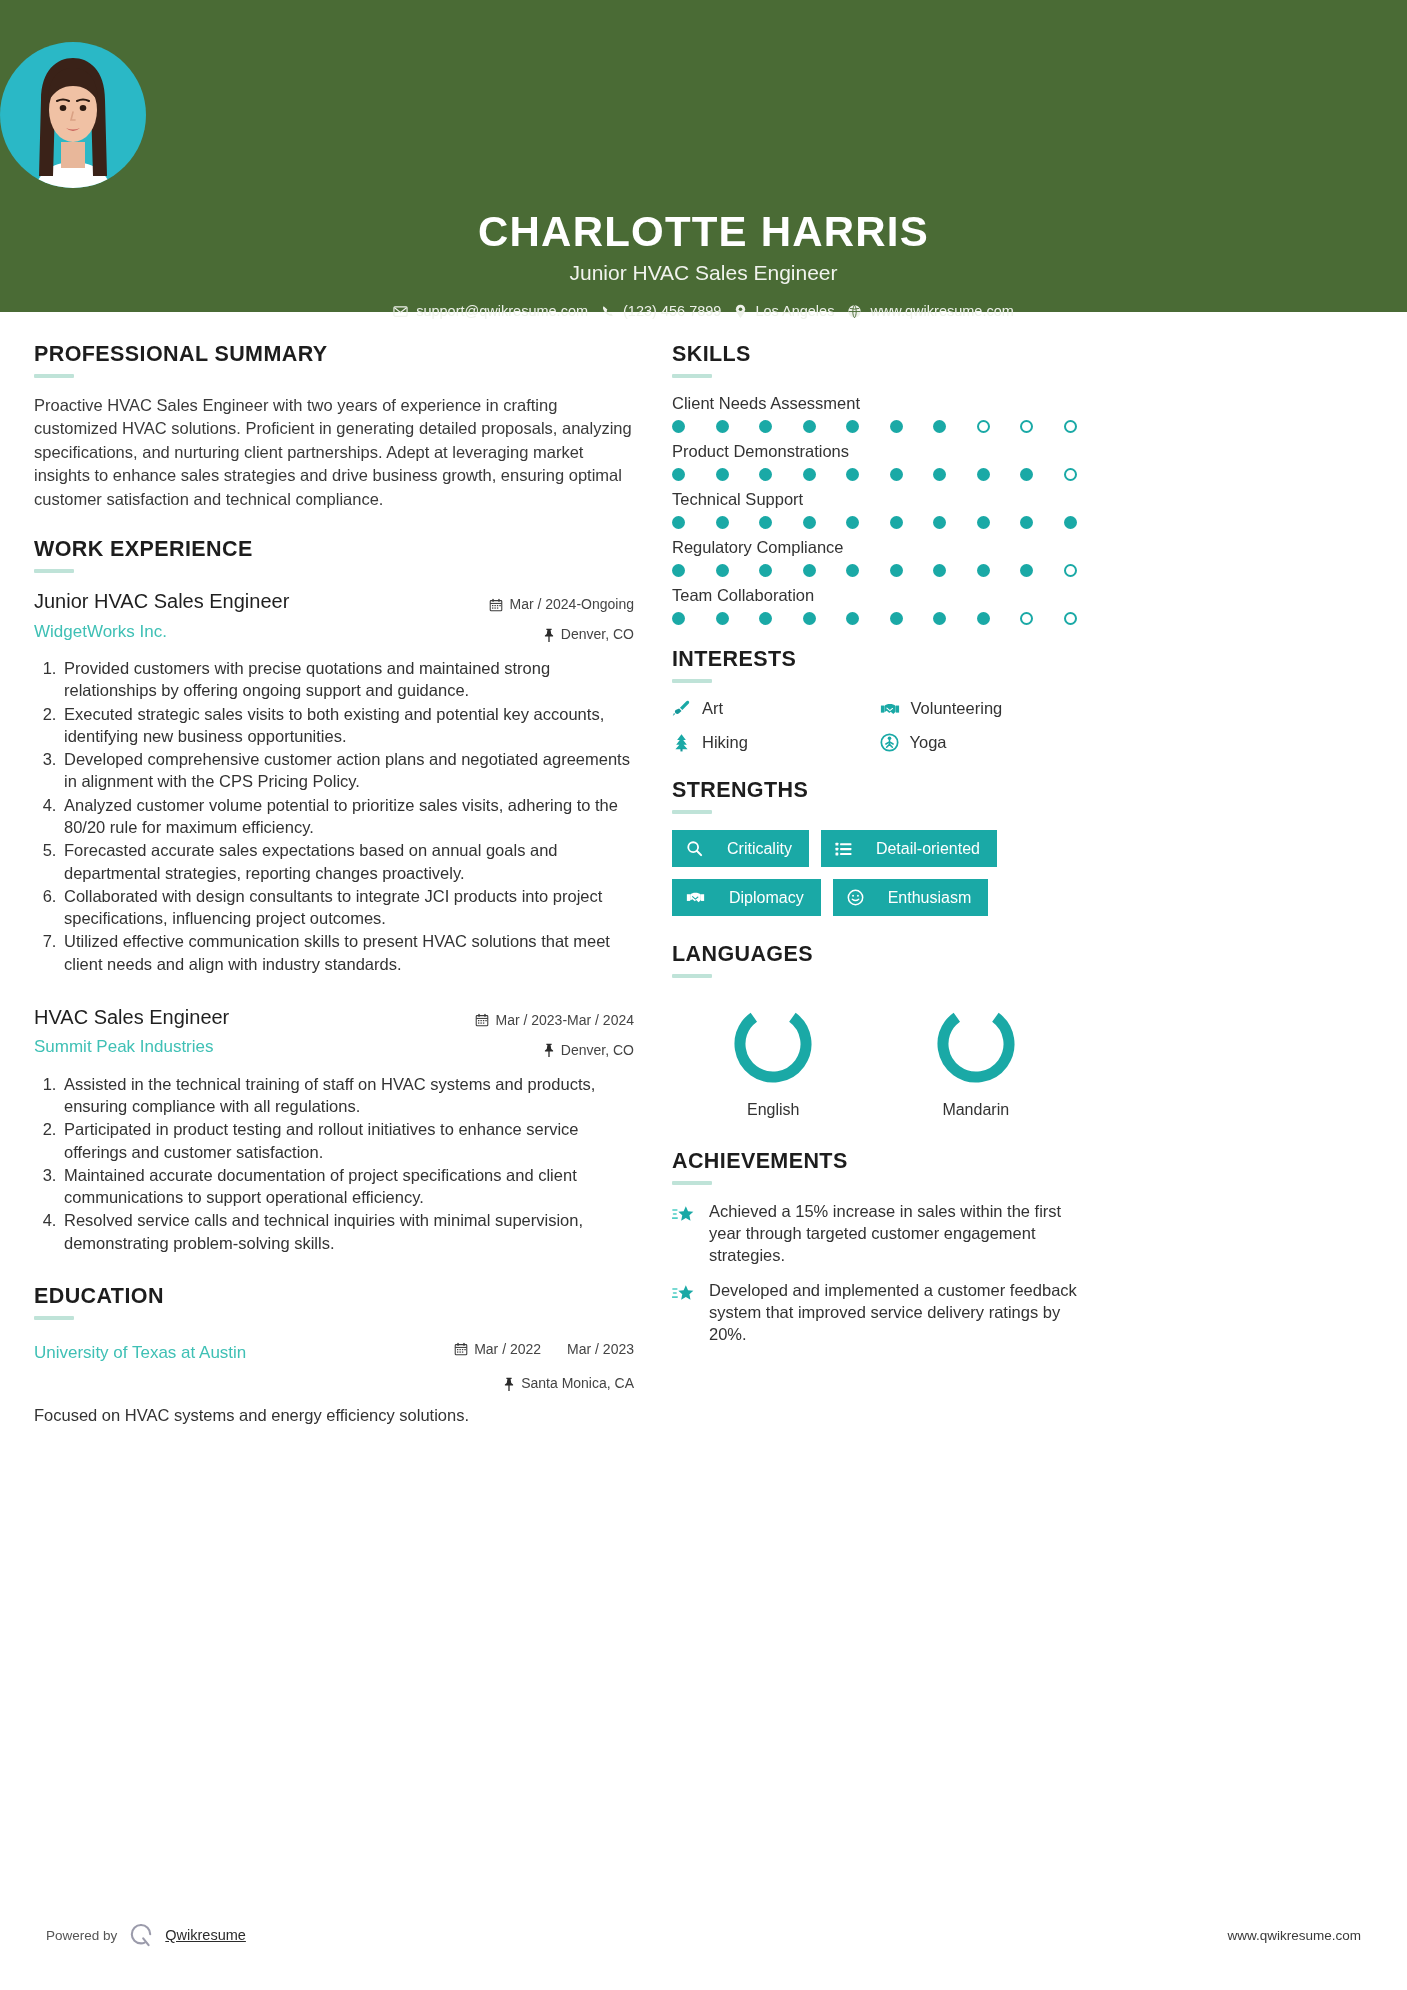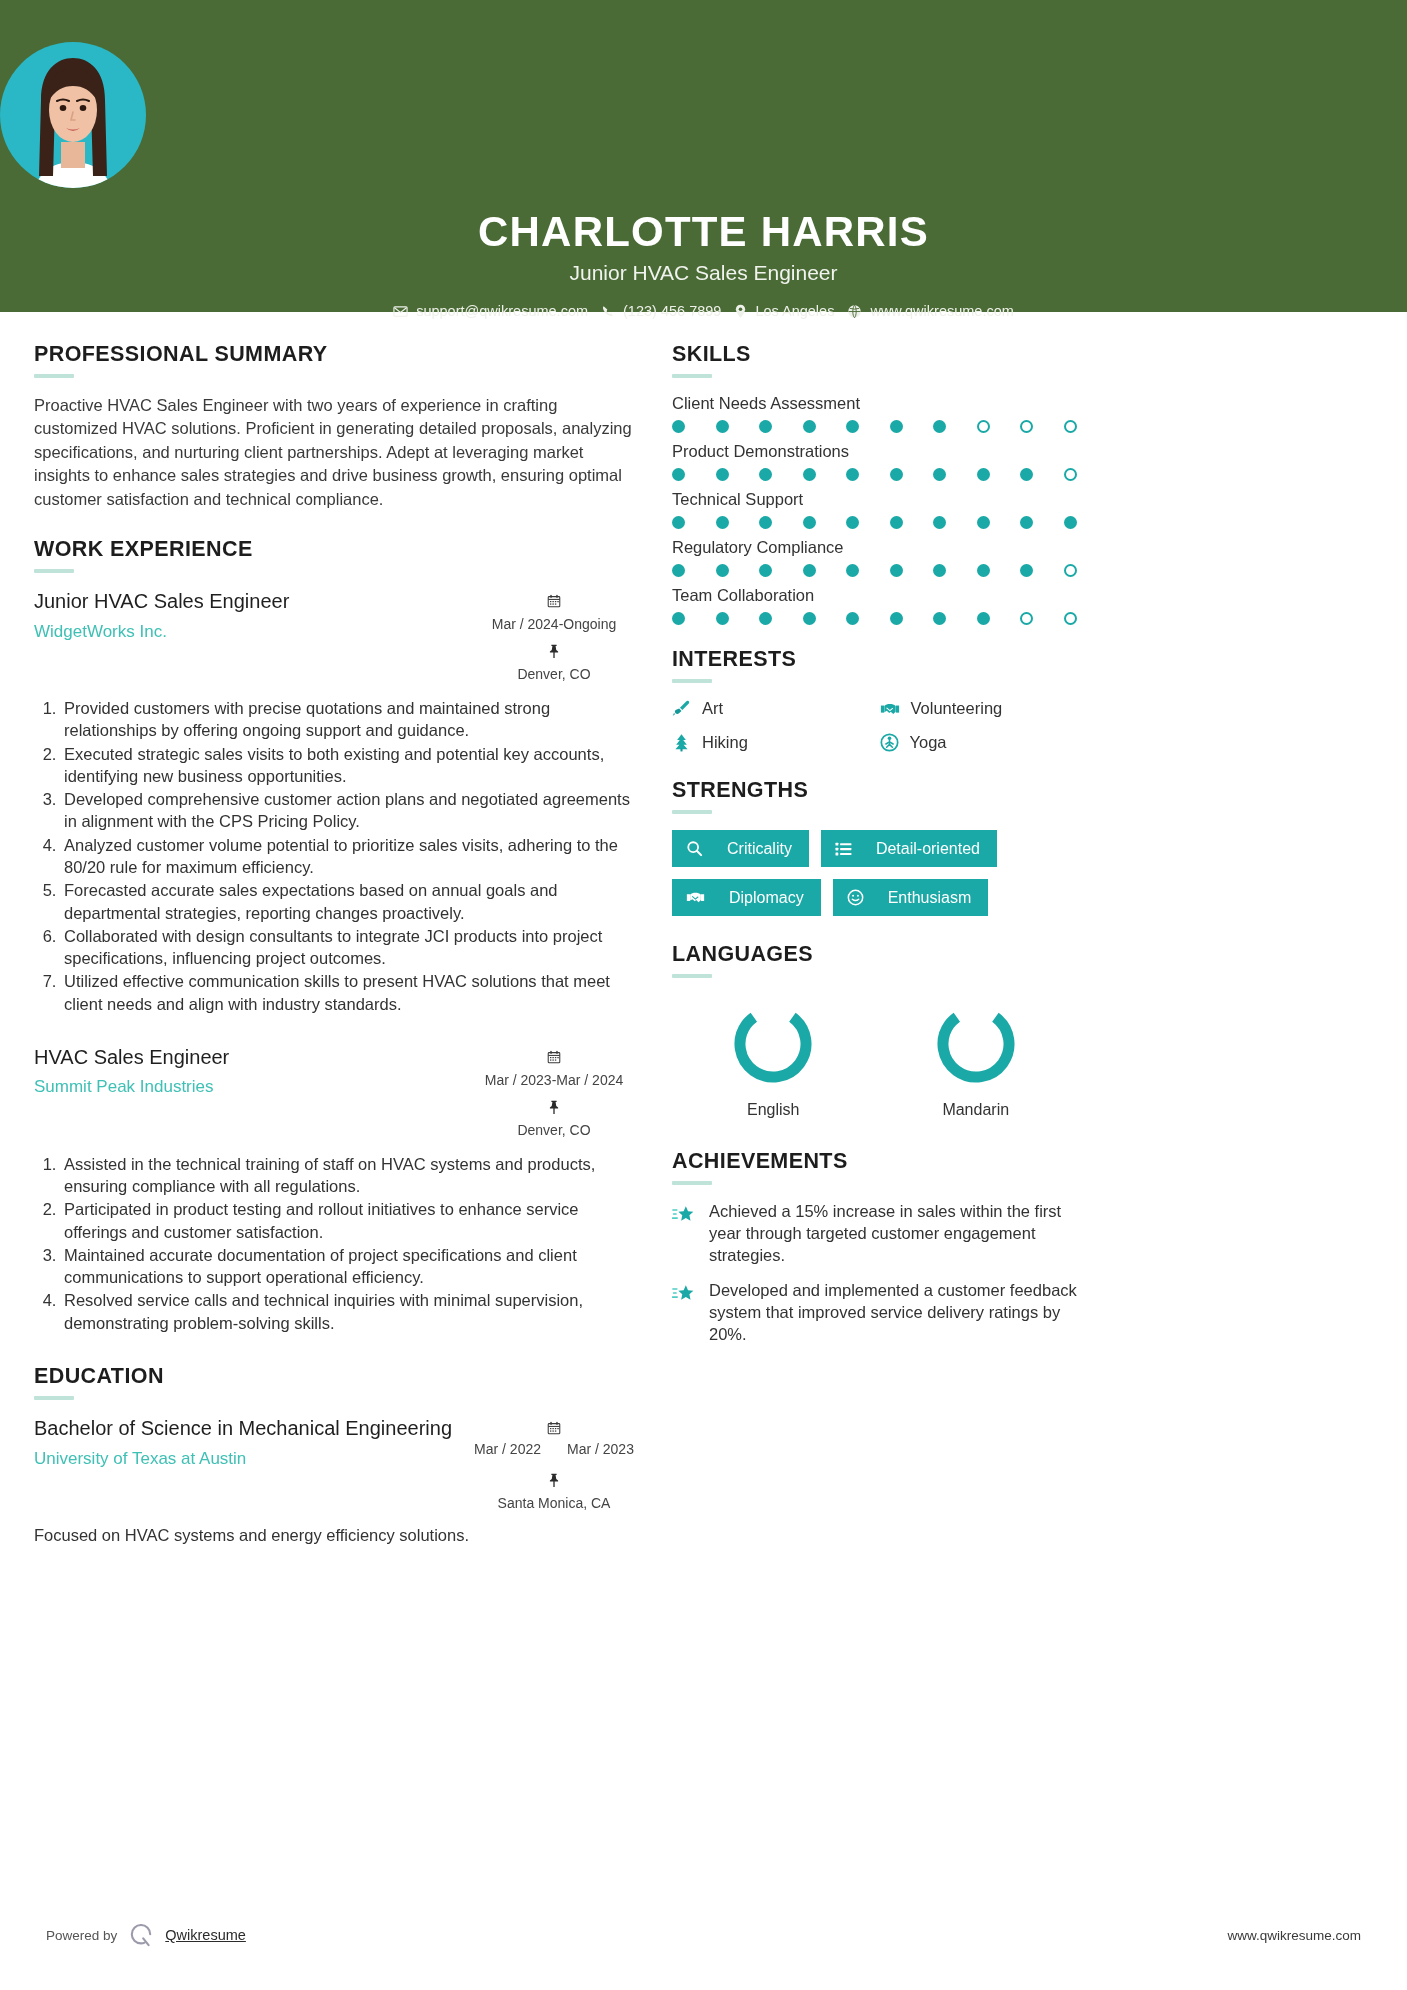--- a/index.html
+++ b/index.html
@@ -125,21 +125,20 @@
     min-width:160px;
   }
   .meta-line {
     display:flex;
     align-items:center;
     justify-content:flex-end;
     gap:6px;
     font-size:14px;
     color:#444;
     line-height:1.5;
-    flex-direction:column;
   }
   .meta-line + .meta-line { margin-top:9px; }
   .meta-line svg { flex:none; }
   .edu-date-split { display:flex; gap:26px; align-items:center; }
   .edu-date-col { line-height:1.15; text-align:left; }
 
   ol.bullets {
     margin:12px 0 0 0;
     padding-left:27px;
     font-size:16.5px;
@@ -401,21 +400,20 @@
           </div>
       </div>
 
       <div class="sec" style="margin-top:30px;">
         <div class="sec-title">EDUCATION</div>
         <div class="sec-rule"></div>
         <div id="education-list">
             <div class="job">
     <div class="job-head">
       <div class="job-left">
-        <div class="job-role">Bachelor of Science in Mechanical Engineering</div>
         <div class="job-company">University of Texas at Austin</div>
       </div>
       <div class="job-meta">
         <div class="meta-line">
           <svg width="14" height="14" viewBox="0 0 16 16">
                       <rect x="1.4" y="3" width="13.2" height="11.6" rx="1" fill="none" stroke="#3a3a3a" stroke-width="1.2"></rect>
                       <path d="M1.4 6.2 H14.6" stroke="#3a3a3a" stroke-width="1.2"></path>
                       <path d="M4.6 1.4 V4" stroke="#3a3a3a" stroke-width="1.3" stroke-linecap="round"></path>
                       <path d="M11.4 1.4 V4" stroke="#3a3a3a" stroke-width="1.3" stroke-linecap="round"></path>
                       <g fill="#3a3a3a">

